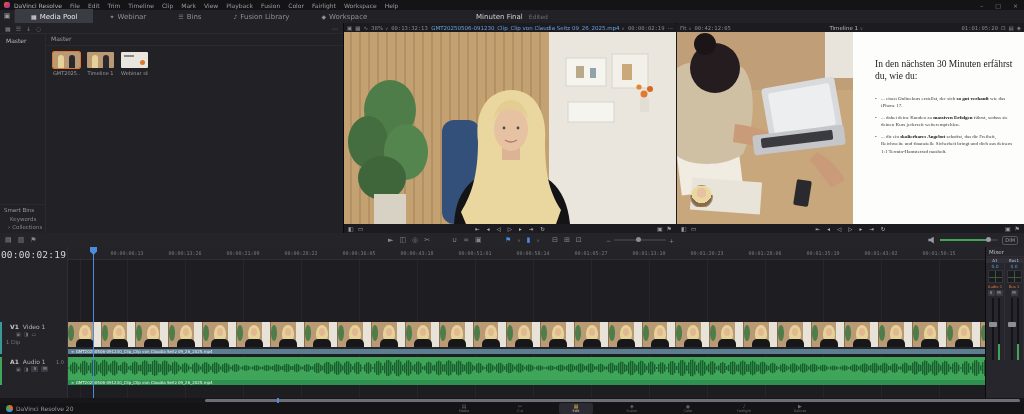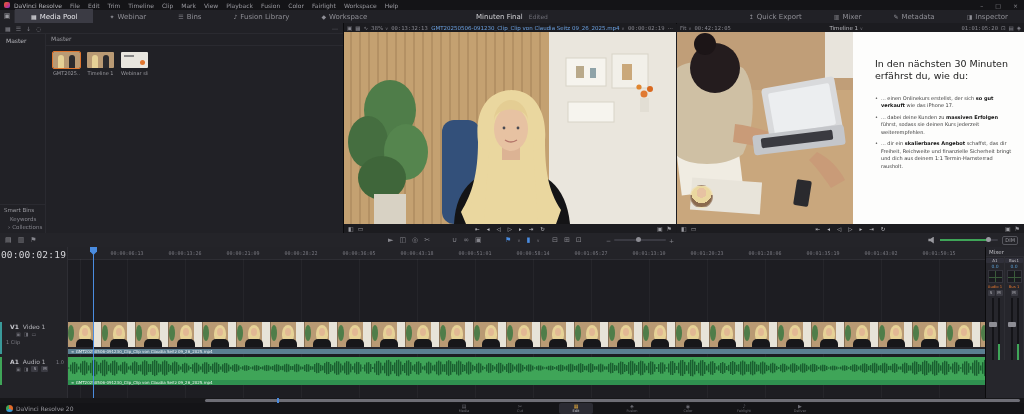--- a/index.html
+++ b/index.html
@@ -50,21 +50,21 @@
   .mp-thumb.k-still::after{content:"";position:absolute;right:3px;bottom:3px;width:5px;height:5px;border-radius:50%;background:#e0762f;}
   .mp-label{font-size:5px;color:#9a9aa0;text-align:center;margin-top:2px;white-space:nowrap;overflow:hidden;}
 
   
   .viewer{position:absolute;top:23px;height:210px;background:#1c1c20;}
   .source-viewer{left:344px;width:332px;}
   .timeline-viewer{left:677px;width:347px;}
   .viewer-header{height:9px;display:flex;align-items:center;font-size:5.5px;color:#86868e;padding:0 3px;gap:3px;white-space:nowrap;}
   .v-title{color:#6aa0e0;flex:1;text-align:center;overflow:hidden;text-overflow:ellipsis;min-width:0;}
   .caret{font-size:4.5px;color:#6e6e76;}
-  .viewer-video{position:absolute;left:0;top:9px;right:0;height:192px;background:#0c0c0e;overflow:hidden;}
+  .viewer-video{position:absolute;left:0;top:9px;right:0;height:192px;background:#0c0c0e;overflow:hidden;font-family:Liberation Serif, serif;}
   .transport{position:absolute;left:0;bottom:0;height:9px;width:100%;display:flex;align-items:center;font-size:6px;color:#9a9aa0;padding:0 4px;box-sizing:border-box;}
   .t-left,.t-right{display:flex;gap:4px;z-index:2;}
   .t-right{margin-left:auto;}
   .t-center{position:absolute;left:0;right:0;display:flex;justify-content:center;gap:7px;font-size:5.5px;color:#b8b8be;}
 
   
   .slide{position:absolute;right:0;top:0;width:171px;height:192px;background:#fdfdfc;color:#222;}
   .slide-title{margin:26px 8px 0 22px;font-size:9.5px;line-height:1.3;color:#1b1b1b;font-weight:500;}
   .slide-bullets{margin:12px 10px 0 22px;}
   .bullet{font-size:5px;line-height:1.5;color:#3a3a3a;position:relative;padding-left:6px;margin-bottom:4px;}
@@ -206,38 +206,20 @@
           <span>Fusion Library</span>
         </div>
         <div class="tb-btn">
           <span class="tb-ic">◆</span>
           <span>Workspace</span>
         </div>
       </div>
     <div class="tb-center">
       <span>Minuten Final</span><span class="status">Edited</span>
     </div>
-    <div class="tb-rightwrap">
-        <div class="tb-btn">
-          <span class="tb-ic">↥</span>
-          <span>Quick Export</span>
-        </div>
-        <div class="tb-btn">
-          <span class="tb-ic">▥</span>
-          <span>Mixer</span>
-        </div>
-        <div class="tb-btn">
-          <span class="tb-ic">✎</span>
-          <span>Metadata</span>
-        </div>
-        <div class="tb-btn">
-          <span class="tb-ic">◨</span>
-          <span>Inspector</span>
-        </div>
-      </div>
   </div>
 
   <div class="mediapool">
     <div class="mp-toolbar">
       <span style="display:flex;gap:5px">
           <span class="tic">▦</span>
           <span class="tic">☰</span>
           <span class="tic">↓</span>
           <span class="tic">◌</span>
         </span>

